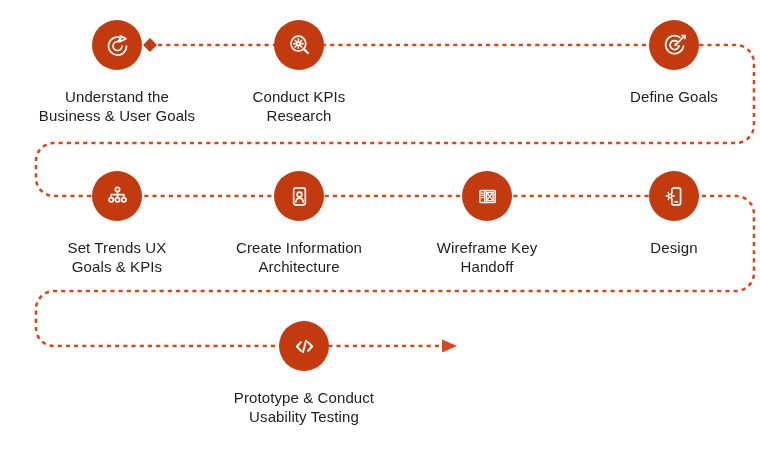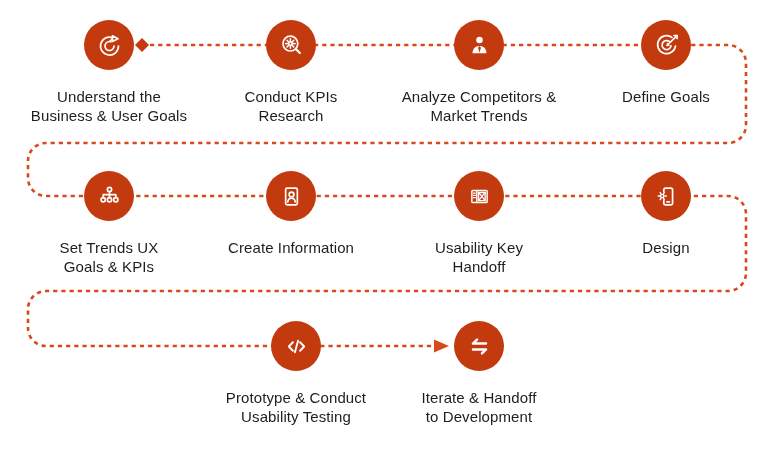--- a/index.html
+++ b/index.html
@@ -8,21 +8,21 @@
     --icon:#ffffff;
     --label-text:#1e1e1c;
     --background:#ffffff;
   }
   html,body{margin:0;padding:0;}
   body{
     width:760px;height:454px;background:var(--background);
     font-family:"Liberation Sans", sans-serif;
     overflow:hidden;position:relative;
   }
-  .stage{position:absolute;left:8px;top:0;width:704px;height:454px;}
+  .stage{position:absolute;left:16px;top:0;width:704px;height:454px;}
   svg.flow{position:absolute;left:0;top:0;}
   .flow-path{
     fill:none;stroke:var(--connector);stroke-width:2.6;
     stroke-dasharray:4.2 4;
   }
   .marker{fill:var(--node-fill);}
   .arrowhead{fill:var(--connector);}
   .node{position:absolute;width:220px;text-align:center;}
   .circle{
     width:50px;height:50px;border-radius:50%;
@@ -74,33 +74,20 @@
         <circle class="ic" cx="11" cy="10.3" r="1.6"></circle>
         <path class="ic" style="stroke-width:1.4" d="M13.7,10.3 L15.2,10.3 M12.91,12.21 L13.97,13.27 M11,13 L11,14.5 M9.09,12.21 L8.03,13.27 M8.3,10.3 L6.8,10.3 M9.09,8.39 L8.03,7.33 M11,7.6 L11,6.1 M12.91,8.39 L13.97,7.33"></path>
       </svg>
     </div>
     <div class="label">
       <span>Conduct KPIs</span><br>
       <span>Research</span>
     </div>
   </div>
 
-  <div class="node" style="left:361px;top:20px;">
-    <div class="circle">
-      <svg viewBox="0 0 24 24">
-        <circle class="ic-fill" cx="12" cy="7.1" r="2.9"></circle>
-        <path class="ic-fill" d="M5.8,18.8 c0,-4.1 2.8,-6.4 6.2,-6.4 s6.2,2.3 6.2,6.4 z"></path>
-        <path class="ic-neg" d="M12,12.4 l-1.3,1.6 1.3,4.4 1.3,-4.4 z"></path>
-      </svg>
-    </div>
-    <div class="label">
-      <span>Analyze Competitors &amp;</span><br>
-      <span>Market Trends</span>
-    </div>
-  </div>
 
   <div class="node" style="left:548px;top:20px;">
     <div class="circle">
       <svg viewBox="0 0 24 24">
         <path class="ic" d="M16.8,4.8 A8,8 0 1 0 20,12.5"></path>
         <path class="ic" d="M14.7,8.6 A4,4 0 1 0 16,12.3"></path>
         <path class="ic" d="M21.3,3.2 L12.7,11.8"></path>
         <path class="ic" d="M18.7,3.1 H21.4 V5.8"></path>
         <polygon class="ic-fill" points="11.8,12.7 15.2,12 12.5,9.3"></polygon>
       </svg>
@@ -129,35 +116,36 @@
   <div class="node" style="left:173px;top:171px;">
     <div class="circle">
       <svg viewBox="0 0 24 24">
         <rect class="ic" x="6.8" y="4.6" width="10.4" height="14.8" rx="1.4"></rect>
         <circle class="ic" cx="12" cy="10.2" r="2.1"></circle>
         <path class="ic" d="M8.7,16.9 c0.2,-2.3 1.5,-3.5 3.3,-3.5 s3.1,1.2 3.3,3.5"></path>
       </svg>
     </div>
     <div class="label">
       <span>Create Information</span><br>
+      <span>Architecture</span>
     </div>
   </div>
 
   <div class="node" style="left:361px;top:171px;">
     <div class="circle">
       <svg viewBox="0 0 24 24">
         <rect class="ic" style="stroke-width:1.3" x="5.2" y="6.6" width="13.6" height="10.8" rx="0.8"></rect>
         <path class="ic" style="stroke-width:1.3" d="M9.6,6.6 V17.4"></path>
         <path class="ic" style="stroke-width:1.2" d="M6.6,9 H8.2 M6.6,11 H8.2 M6.6,13 H8.2"></path>
         <rect class="ic" style="stroke-width:1.2" x="11.2" y="8.4" width="5.8" height="7.2"></rect>
         <path class="ic" style="stroke-width:1.2" d="M11.2,8.4 L17,15.6 M17,8.4 L11.2,15.6"></path>
       </svg>
     </div>
     <div class="label">
-      <span>Usability Key</span><br>
+      <span>Wireframe Key</span><br>
       <span>Handoff</span>
     </div>
   </div>
 
   <div class="node" style="left:548px;top:171px;">
     <div class="circle">
       <svg viewBox="0 0 24 24">
         <path class="ic" d="M9.6,7.8 V6.2 a1.6,1.6 0 0 1 1.6,-1.6 h4.6 a1.6,1.6 0 0 1 1.6,1.6 v11.6 a1.6,1.6 0 0 1 -1.6,1.6 h-4.6 a1.6,1.6 0 0 1 -1.6,-1.6 v-2.6"></path>
         <path class="ic" d="M12.4,16.7 h2.2"></path>
         <circle class="ic" style="stroke-width:1.3" cx="8.2" cy="11.6" r="1.5"></circle>
@@ -176,26 +164,14 @@
         <path class="ic" style="stroke-width:1.7" d="M15.2,8.2 L18.8,12 L15.2,15.8"></path>
         <path class="ic" style="stroke-width:1.7" d="M13.4,6.8 L10.6,17.2"></path>
       </svg>
     </div>
     <div class="label">
       <span>Prototype &amp; Conduct</span><br>
       <span>Usability Testing</span>
     </div>
   </div>
 
-  <div class="node" style="left:361px;top:321px;">
-    <div class="circle">
-      <svg viewBox="0 0 24 24">
-        <path class="ic" style="stroke-width:2.2" d="M9.8,5.9 L6.2,9.4 H17.8"></path>
-        <path class="ic" style="stroke-width:2.2" d="M14.2,18.1 L17.8,14.6 H6.2"></path>
-      </svg>
-    </div>
-    <div class="label">
-      <span>Iterate &amp; Handoff</span><br>
-      <span>to Development</span>
-    </div>
-  </div>
 
 </div>
 
 </body></html>

